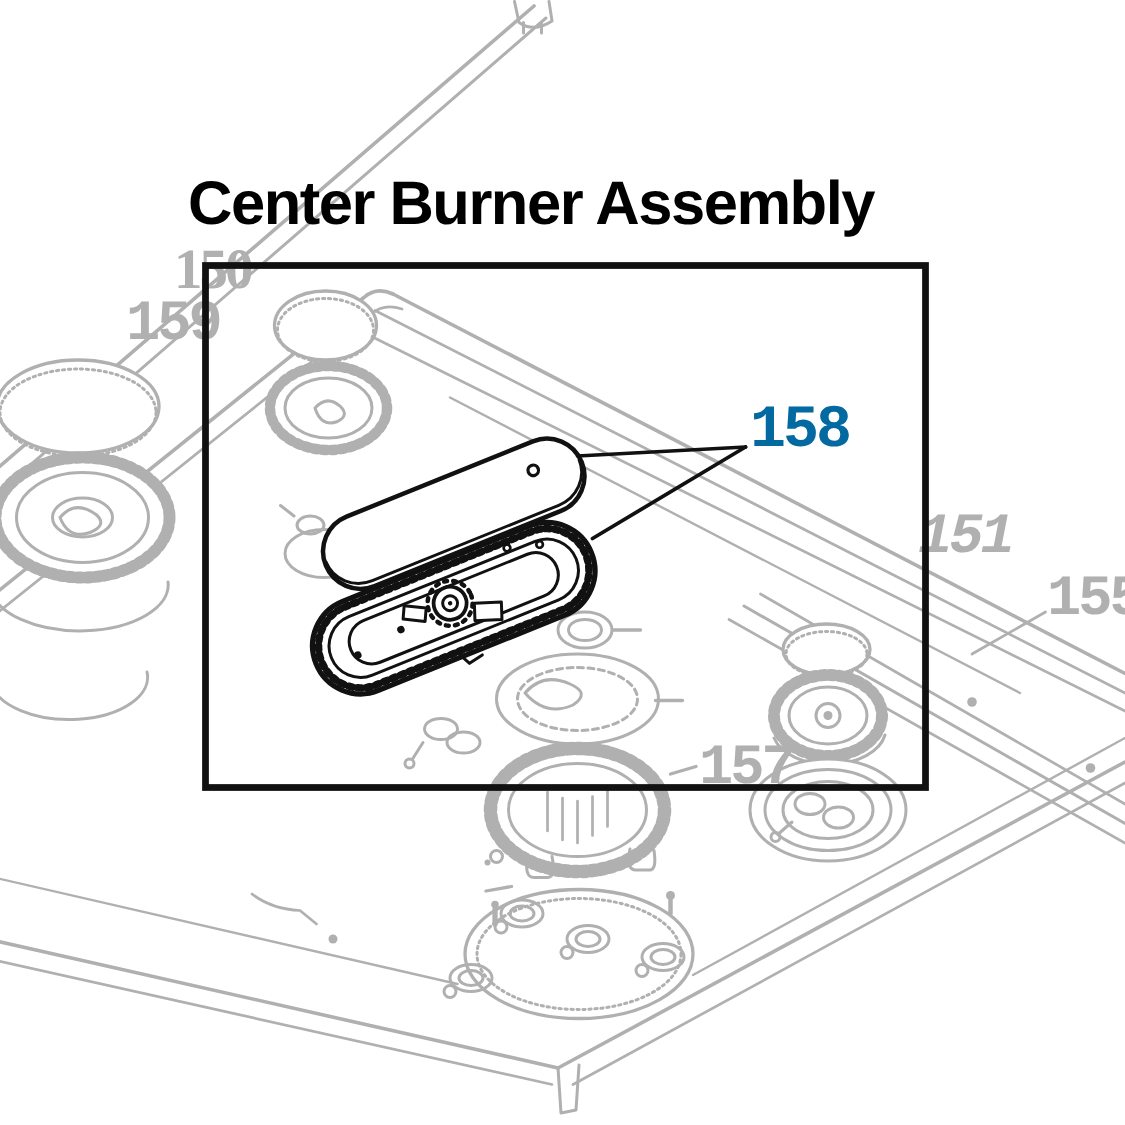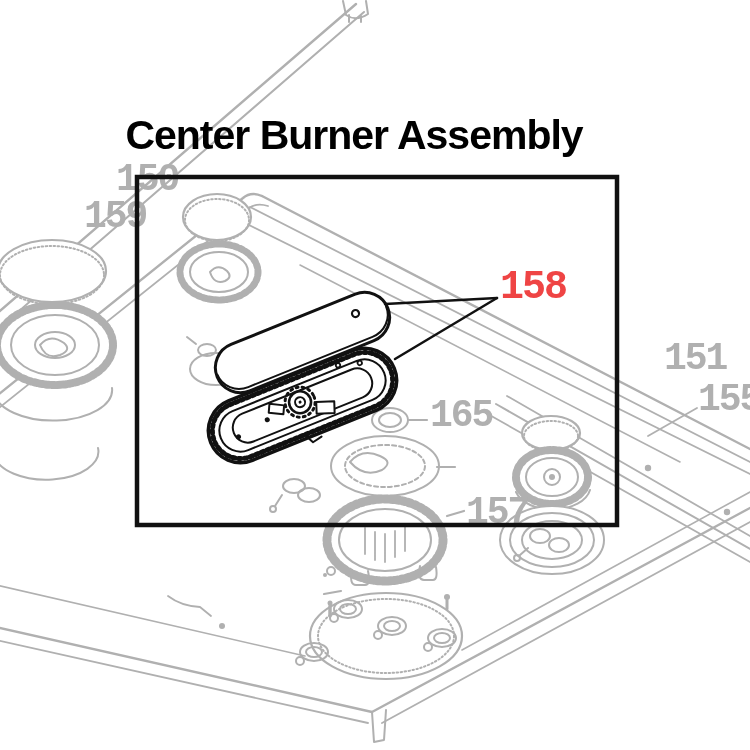--- a/index.html
+++ b/index.html
@@ -6,30 +6,30 @@
   #stage{position:relative;width:750px;height:750px;background:#fff;font-family:"Liberation Sans",sans-serif;}
   svg{position:absolute;left:0;top:0;}
   #gray-art{z-index:1;}
   #black-art{z-index:3;}
   .part-label{
     position:absolute;z-index:2;
     font-family:"Liberation Mono",monospace;
     font-weight:700;font-size:38px;line-height:1;
     color:#b0b0b0;letter-spacing:-2px;white-space:nowrap;
   }
-  .part-label.black{color:#ef4444;z-index:4;font-size:40px;}
+  .part-label.black{color:#0369a1;z-index:4;font-size:40px;}
   #title{
     position:absolute;left:0;top:112px;width:708px;z-index:4;
     text-align:center;font-family:"Liberation Sans",sans-serif;
     font-weight:700;font-size:41px;letter-spacing:-1px;color:#000;
   }
   
-  #lbl-150{left:116px;top:161px;}
+  #lbl-150{left:116px;top:161px;font-family:Liberation Serif, serif;}
   #lbl-159{left:84px;top:198px;}
-  #lbl-151{left:664px;top:340px;}
+  #lbl-151{left:612px;top:340px;font-style:italic;}
   #lbl-155{left:698px;top:381px;}
   #lbl-165{left:430px;top:397px;}
   #lbl-162{left:460px;top:441px;}
   #lbl-157{left:466px;top:494px;text-align:right;}
   #lbl-160{left:256px;top:571px;}
   #lbl-158{left:500px;top:268px;}
 </style>
 </head>
 <body>
 
@@ -176,21 +176,20 @@
         <circle cx="330" cy="603" r="2.5" fill="#b0b0b0" stroke="none"></circle>
         <path d="M330,606 v10" stroke-width="3.5"></path>
       </g>
     </g>
   </svg>
 
   <div id="lbl-150" class="part-label">150</div>
   <div id="lbl-159" class="part-label">159</div>
   <div id="lbl-151" class="part-label">151</div>
   <div id="lbl-155" class="part-label">155</div>
-  <div id="lbl-165" class="part-label">165</div>
   <div id="lbl-157" class="part-label">157</div>
 
   <svg id="black-art" width="750" height="750" viewBox="0 0 750 750">
 
     <rect x="137" y="177" width="480" height="348" fill="none" stroke="#111" stroke-width="4.5"></rect>
 
     <g transform="translate(302.5,405.5) rotate(-22)" stroke="#111" fill="none" stroke-linecap="round" stroke-linejoin="round">
       <rect x="-99" y="-32" width="198" height="64" rx="32" ry="32" fill="#fff" stroke-width="3.5"></rect>
       <rect x="-95" y="-28" width="190" height="56" rx="28" ry="28" stroke-width="5" stroke-dasharray="2.5 3.5"></rect>
       <rect x="-88" y="-21" width="176" height="42" rx="21" ry="21" stroke-width="2"></rect>

